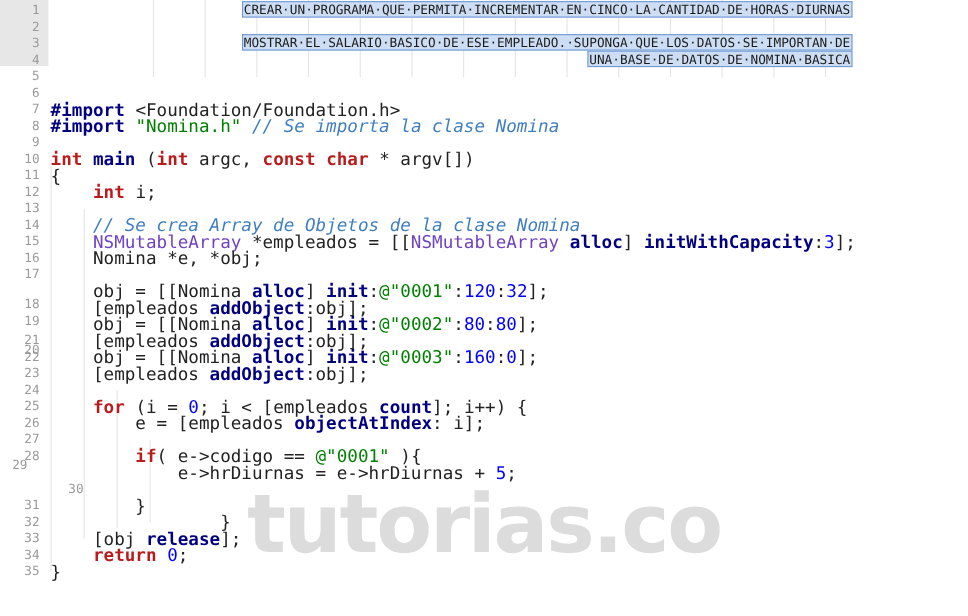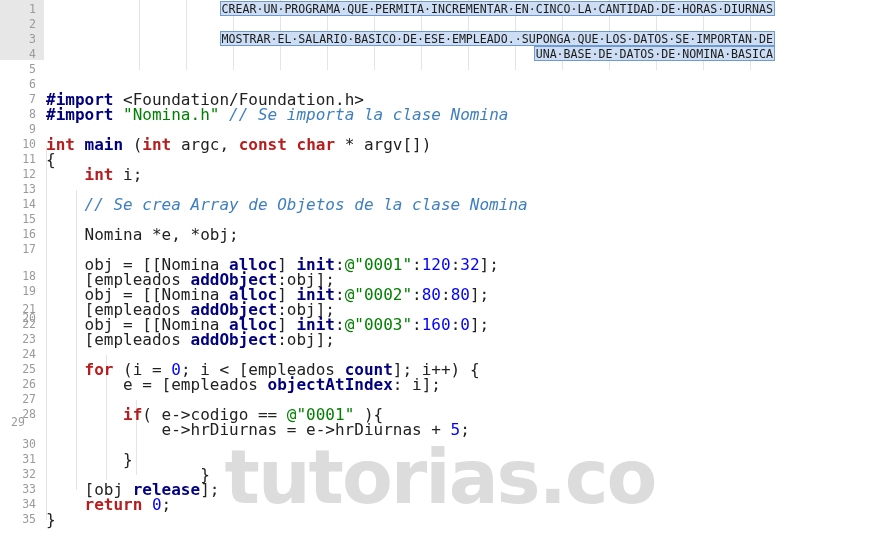--- a/index.html
+++ b/index.html
@@ -165,21 +165,21 @@
     <div class="lineno" style="top:287px;margin-top:24px;">20</div>
     <div class="lineno" style="top:302px;">21</div>
     <div class="lineno" style="top:317px;">22</div>
     <div class="lineno" style="top:332px;">23</div>
     <div class="lineno" style="top:347px;">24</div>
     <div class="lineno" style="top:362px;">25</div>
     <div class="lineno" style="top:377px;">26</div>
     <div class="lineno" style="top:392px;">27</div>
     <div class="lineno" style="top:407px;">28</div>
     <div class="lineno" style="top:415px;text-align:center;">29</div>
-    <div class="lineno" style="top:437px;">30</div>
+    <div class="lineno" style="top:437px;padding-left:40px;">30</div>
     <div class="lineno" style="top:452px;">31</div>
     <div class="lineno" style="top:467px;">32</div>
     <div class="lineno" style="top:482px;">33</div>
     <div class="lineno" style="top:497px;">34</div>
     <div class="lineno" style="top:512px;">35</div>
   </div>
 
   <div id="code">
 
     <div class="selline" style="right:105px; top:1px;">CREAR·UN·PROGRAMA·QUE·PERMITA·INCREMENTAR·EN·CINCO·LA·CANTIDAD·DE·HORAS·DIURNAS</div>
@@ -191,20 +191,21 @@
     <div class="codeline" style="top:107px;"><span class="pre">#import</span><span class="str"> "Nomina.h"</span><span class="cmt"> // Se importa la clase Nomina</span></div>
 
     <div class="codeline" style="top:137px;"><span class="kw">int</span><span class="fn"> main</span><span class="pln"> (</span><span class="kw">int</span><span class="pln"> argc, </span><span class="kw">const</span><span class="kw"> char</span><span class="pln"> * argv[])</span></div>
 
     <div class="codeline" style="top:152px;"><span class="pln">{</span></div>
 
     <div class="codeline" style="top:167px;"><span class="kw">    int</span><span class="pln"> i;</span></div>
 
     <div class="codeline" style="top:197px;"><span class="cmt">    // Se crea Array de Objetos de la clase Nomina</span></div>
 
+    <div class="codeline" style="top:212px;"><span class="cls">    NSMutableArray</span><span class="pln"> *empleados = [[</span><span class="cls">NSMutableArray</span><span class="sel"> alloc</span><span class="pln">] </span><span class="sel">initWithCapacity</span><span class="pln">:</span><span class="num">3</span><span class="pln">];</span></div>
 
     <div class="codeline" style="top:227px;"><span class="pln">    Nomina *e, *obj;</span></div>
 
     <div class="codeline" style="top:257px;"><span class="pln">    obj = [[Nomina </span><span class="sel">alloc</span><span class="pln">] </span><span class="sel">init</span><span class="pln">:</span><span class="str">@"0001"</span><span class="pln">:</span><span class="num">120</span><span class="pln">:</span><span class="num">32</span><span class="pln">];</span></div>
 
     <div class="codeline" style="top:272px;"><span class="pln">    [empleados </span><span class="sel">addObject</span><span class="pln">:obj];</span></div>
 
     <div class="codeline" style="top:287px;"><span class="pln">    obj = [[Nomina </span><span class="sel">alloc</span><span class="pln">] </span><span class="sel">init</span><span class="pln">:</span><span class="str">@"0002"</span><span class="pln">:</span><span class="num">80</span><span class="pln">:</span><span class="num">80</span><span class="pln">];</span></div>
 
     <div class="codeline" style="top:302px;"><span class="pln">    [empleados </span><span class="sel">addObject</span><span class="pln">:obj];</span></div>

